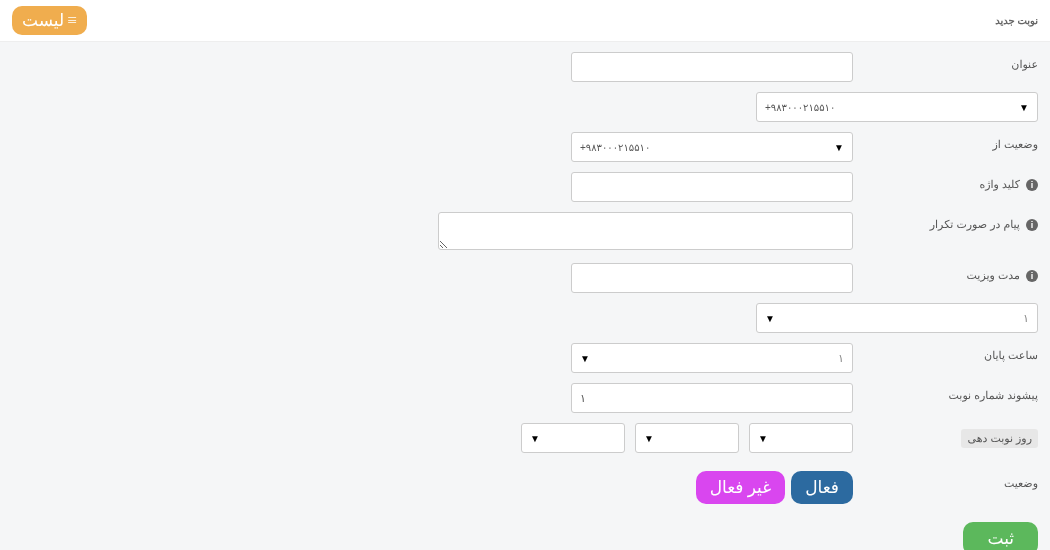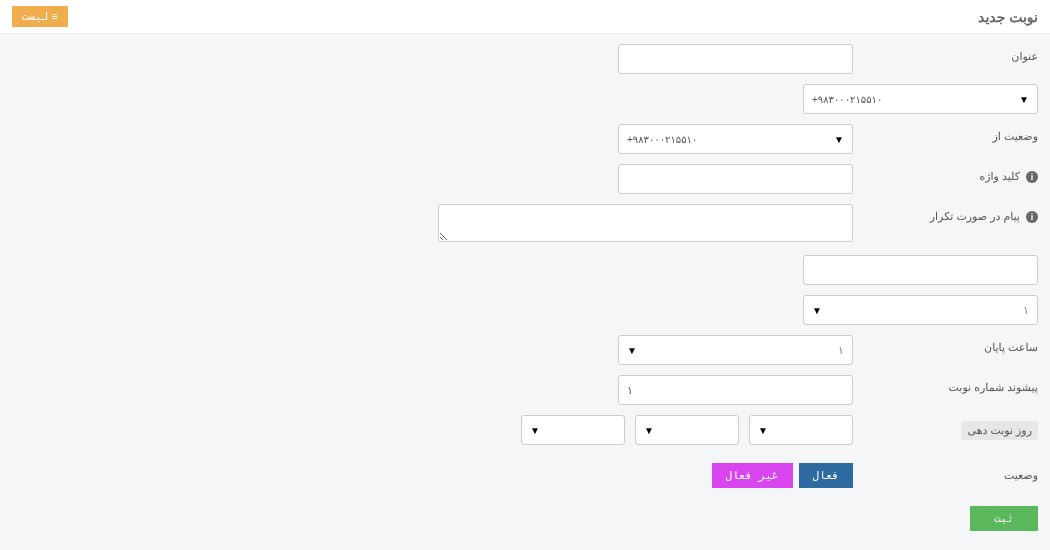--- a/index.html
+++ b/index.html
@@ -1,31 +1,31 @@
 <!DOCTYPE html>
 <html dir="rtl" lang="fa"><head>
 <meta charset="utf-8">
 <style>
 * { box-sizing: border-box; margin: 0; padding: 0; }
 body { font-family: Tahoma, Arial, sans-serif; background: #f5f6f7; font-size: 12px; color: #555; direction: rtl; width:1050px; height:550px; overflow:hidden; }
 .header { background: #fff; border-bottom:1px solid #eee; padding: 6px 12px; display:flex; justify-content:space-between; align-items:center; }
-.header-title { font-size:14px; color:#666; font-weight:bold; }
-.btn { border:none; border-radius:0; padding:4px 10px; font-family:Liberation Mono, monospace; font-size:11px; cursor:pointer; color:#fff; }
+.header-title { font-size:10px; color:#666; font-weight:bold; }
+.btn { border:none; border-radius:10px; padding:4px 10px; font-family:Liberation Serif, serif; font-size:17px; cursor:pointer; color:#fff; }
 .btn-orange { background:#f0ad4e; }
 .btn-orange .bars { display:inline-block; margin-left:3px; }
 .btn-green { background:#5cb85c; }
 .btn-blue { background:#d946ef; }
 .btn-navy { background:#2c6aa0; }
 .form-area { padding: 10px 12px 20px 12px; }
 .row { display:flex; align-items:flex-start; margin-bottom:10px; }
 .label-col { width:185px; flex:0 0 185px; font-size:11px; color:#555; padding-top:6px; }
 .label-col .info { display:inline-block; width:12px; height:12px; border-radius:50%; background:#666; color:#fff; text-align:center; line-height:12px; font-size:9px; margin-left:3px; font-style:normal; font-weight:bold; }
 .input-col { flex:0 0 auto; }
 .ctrl { border:1px solid #ccc; border-radius:3px; background:#fff; height:30px; font-family:inherit; font-size:11px; color:#555; padding:0 8px; }
-.w235 { width:235px; }
+.w235 { width:282px; }
 .select-like { position:relative; }
 .select-caret { color:#000; font-size:10px; }
 .select-caret-left { position:absolute; left:8px; top:50%; transform:translateY(-50%); color:#000; font-size:10px; }
 .select-val-right { position:absolute; right:8px; top:50%; transform:translateY(-50%); color:#888; }
 .ta { width:415px; height:38px; resize:vertical; padding:5px 8px; }
 .input-right { text-align:right; direction:ltr; }
 .triple { display:flex; gap:10px; }
 .small-sel { width:104px; height:30px; position:relative; }
 .highlight-label { background:#e7e7e7; border-radius:3px; padding:3px 6px; display:inline-block; }
 .status-btns { display:flex; gap:6px; }
@@ -71,20 +71,21 @@
     <div class="label-col"><i class="info">i</i> <span>کلید واژه</span></div>
     <div class="input-col"><input class="ctrl w235" type="text" style=""></div>
   </div>
 
   <div class="row">
     <div class="label-col"><i class="info">i</i> <span>پیام در صورت تکرار</span></div>
     <div class="input-col"><textarea class="ctrl ta" style=""></textarea></div>
   </div>
 
   <div class="row">
+    <div class="label-col"><i class="info">i</i> <span>مدت ویزیت</span></div>
     <div class="input-col"><input class="ctrl w235" type="text" style=""></div>
   </div>
 
   <div class="row">
     <div class="input-col">
       <div class="ctrl w235 select-like">
         <span class="select-caret-left">▼</span>
         <span class="select-val-right">۱</span>
       </div>
     </div>

